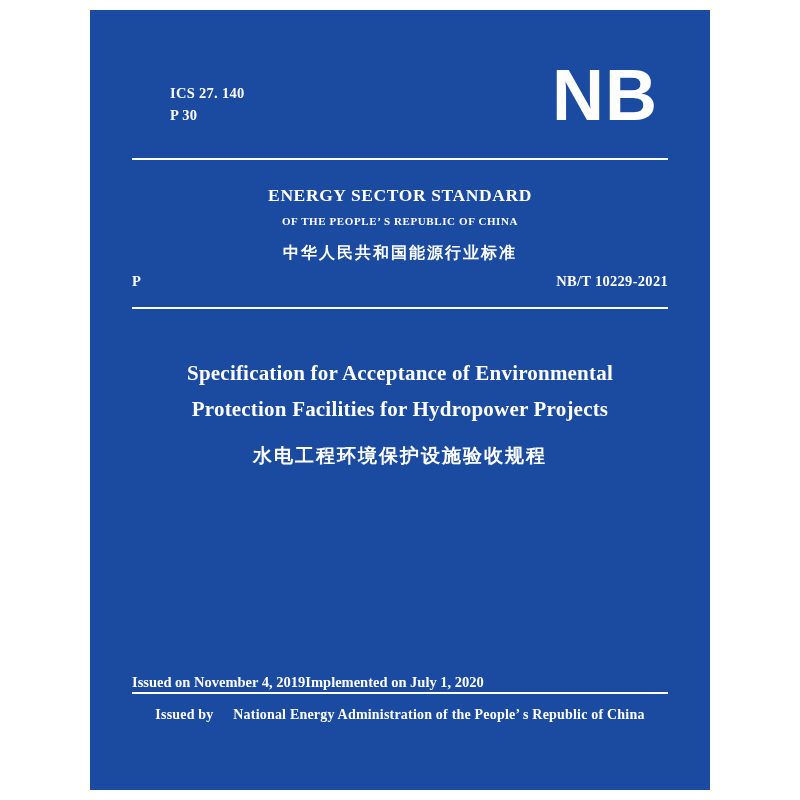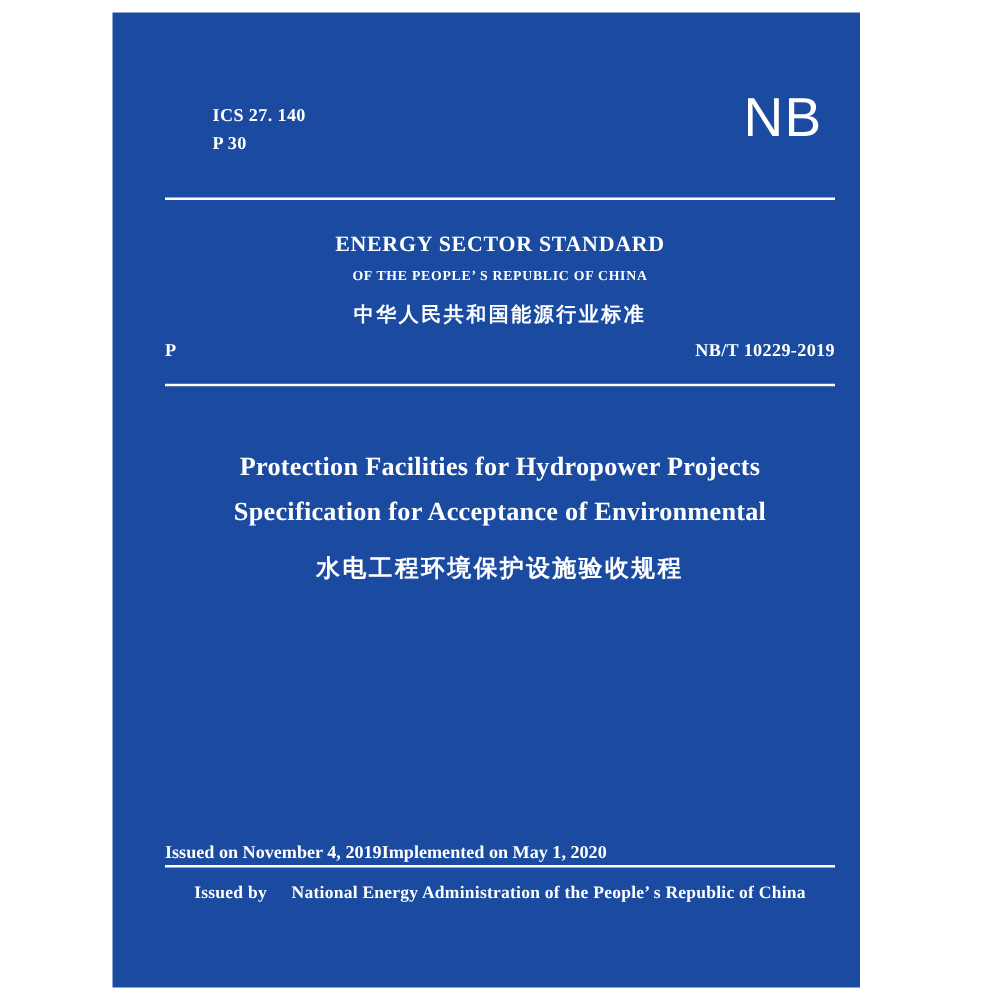--- a/index.html
+++ b/index.html
@@ -7,21 +7,21 @@
     padding: 0;
     background: #ffffff;
   }
   body {
     width: 800px;
     height: 800px;
     font-family: "Liberation Serif", serif;
   }
   .page {
     position: relative;
-    width: 688px;
+    width: 800px;
     height: 800px;
     background: #ffffff;
     overflow: hidden;
   }
   .cover {
     position: absolute;
     left: 90px;
     top: 10px;
     width: 620px;
     height: 780px;
@@ -37,22 +37,22 @@
     font-weight: bold;
     font-size: 14.5px;
     letter-spacing: 0.3px;
     line-height: 22px;
   }
   .nb-logo {
     position: absolute;
     right: 52px;
     top: 52px;
     font-family: "Liberation Sans", sans-serif;
-    font-weight: normal;
-    font-size: 44px;
+    font-weight: bold;
+    font-size: 72px;
     letter-spacing: 1px;
     line-height: 66px;
   }
   .rule {
     position: absolute;
     left: 42px;
     width: 536px;
     height: 2px;
     background: #ffffff;
   }
@@ -160,34 +160,34 @@
     <div class="rule rule-top"></div>
 
     <div class="org-block">
       <div class="org-en1">ENERGY SECTOR STANDARD</div>
       <div class="org-en2">OF THE PEOPLE’ S REPUBLIC OF CHINA</div>
       <div class="org-cn">中华人民共和国能源行业标准</div>
     </div>
 
     <div class="code-row">
       <div class="code-left">P</div>
-      <div class="code-right">NB/T 10229-2019</div>
+      <div class="code-right">NB/T 10229-2021</div>
     </div>
 
     <div class="rule rule-mid"></div>
 
     <div class="title-block">
+      <div class="title-en">Specification for Acceptance of Environmental</div>
       <div class="title-en">Protection Facilities for Hydropower Projects</div>
-      <div class="title-en">Specification for Acceptance of Environmental</div>
       <div class="title-cn">水电工程环境保护设施验收规程</div>
     </div>
 
     <div class="dates-row">
       <div>Issued on November 4, 2019</div>
-      <div>Implemented on May 1, 2020</div>
+      <div>Implemented on July 1, 2020</div>
     </div>
 
     <div class="rule rule-bottom"></div>
 
     <div class="issuer-row">
       <span class="issuer-label">Issued by</span>
       <span>National Energy Administration of the People’ s Republic of China</span>
     </div>
 
   </div>

